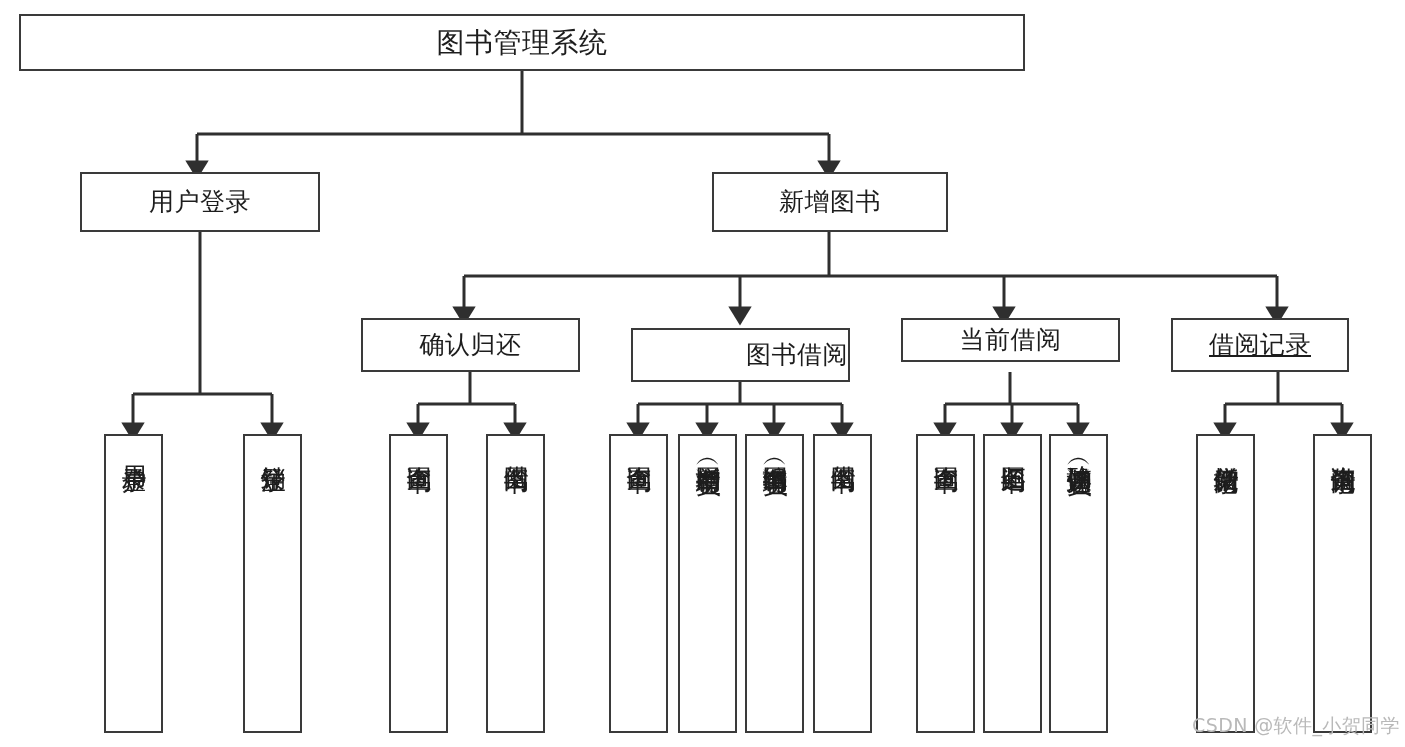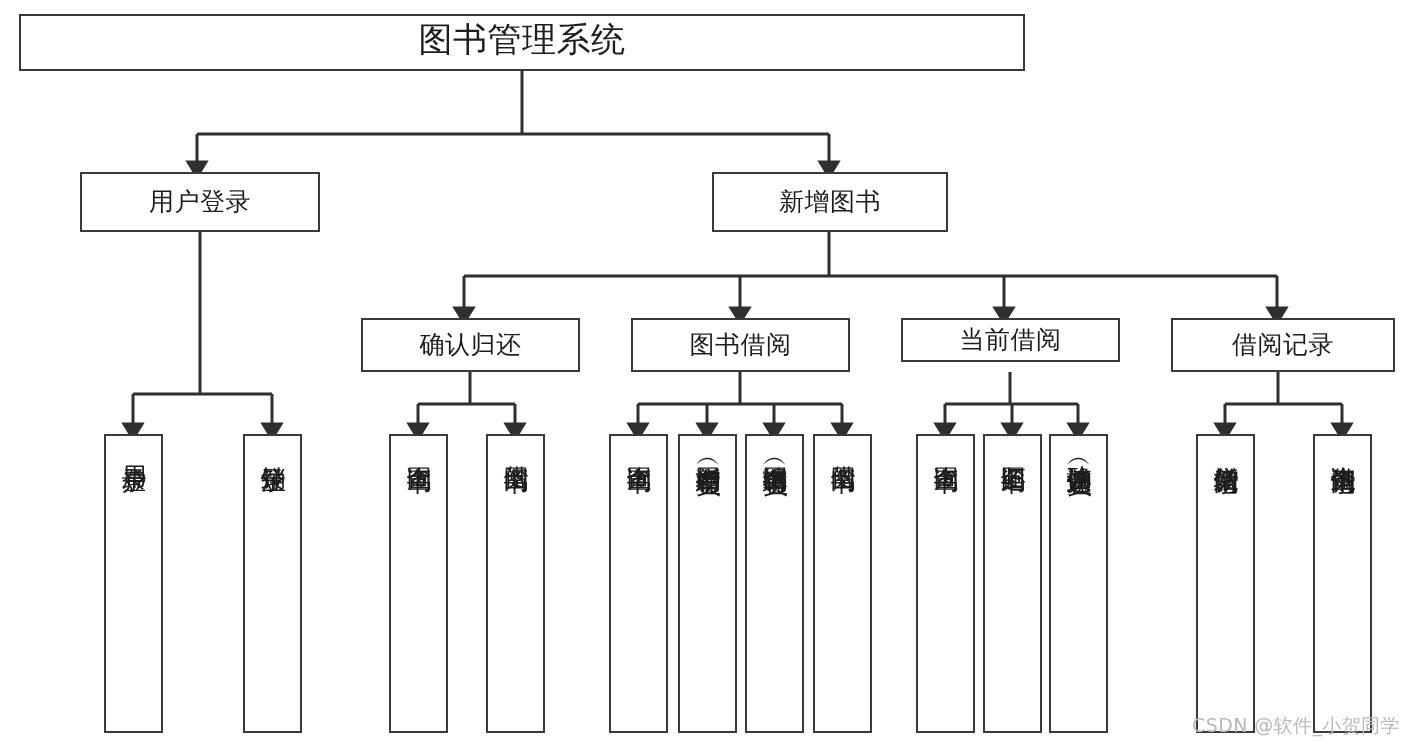--- a/index.html
+++ b/index.html
@@ -52,21 +52,21 @@
     padding-top: 10px;
   }
   .node.vert .label {
     writing-mode: vertical-rl;
     text-orientation: upright;
     font-size: 25px;
     line-height: 1.06;
     letter-spacing: 1px;
     white-space: nowrap;
   }
-  #root-node .label { font-size: 34px; font-family: Liberation Mono, monospace; }
+  #root-node .label { font-size: 28px; }
   #watermark {
     position: absolute;
     color: #b9b9b9;
     font-size: 19px;
     white-space: nowrap;
     letter-spacing: 0.4px;
     left: 1192px;
     top: 713px;
   }
 </style>
@@ -132,27 +132,27 @@
   <div class="node horiz" style="left:80px;top:172px;width:240px;height:60px;">
     <span class="label">用户登录</span>
   </div>
   <div class="node horiz" style="left:712px;top:172px;width:236px;height:60px;">
     <span class="label">新增图书</span>
   </div>
 
   <div class="node horiz" style="left:361px;top:318px;width:219px;height:54px;">
     <span class="label">确认归还</span>
   </div>
-  <div class="node horiz" style="left:631px;top:318px;width:219px;height:54px;">
+  <div class="node horiz" style="left:631px;top:328px;width:219px;height:54px;justify-content:flex-end;">
     <span class="label">图书借阅</span>
   </div>
   <div class="node horiz" style="left:901px;top:318px;width:219px;height:44px;">
     <span class="label">当前借阅</span>
   </div>
-  <div class="node horiz" style="left:1171px;top:318px;width:224px;height:54px;">
+  <div class="node horiz" style="left:1171px;top:318px;width:178px;height:54px;text-decoration:underline;">
     <span class="label">借阅记录</span>
   </div>
 
   <div class="node vert" style="left:104px;top:434px;width:59px;height:299px;">
     <span class="label">用户登录</span>
   </div>
   <div class="node vert" style="left:243px;top:434px;width:59px;height:299px;">
     <span class="label">注销登录</span>
   </div>
   <div class="node vert" style="left:389px;top:434px;width:59px;height:299px;">

